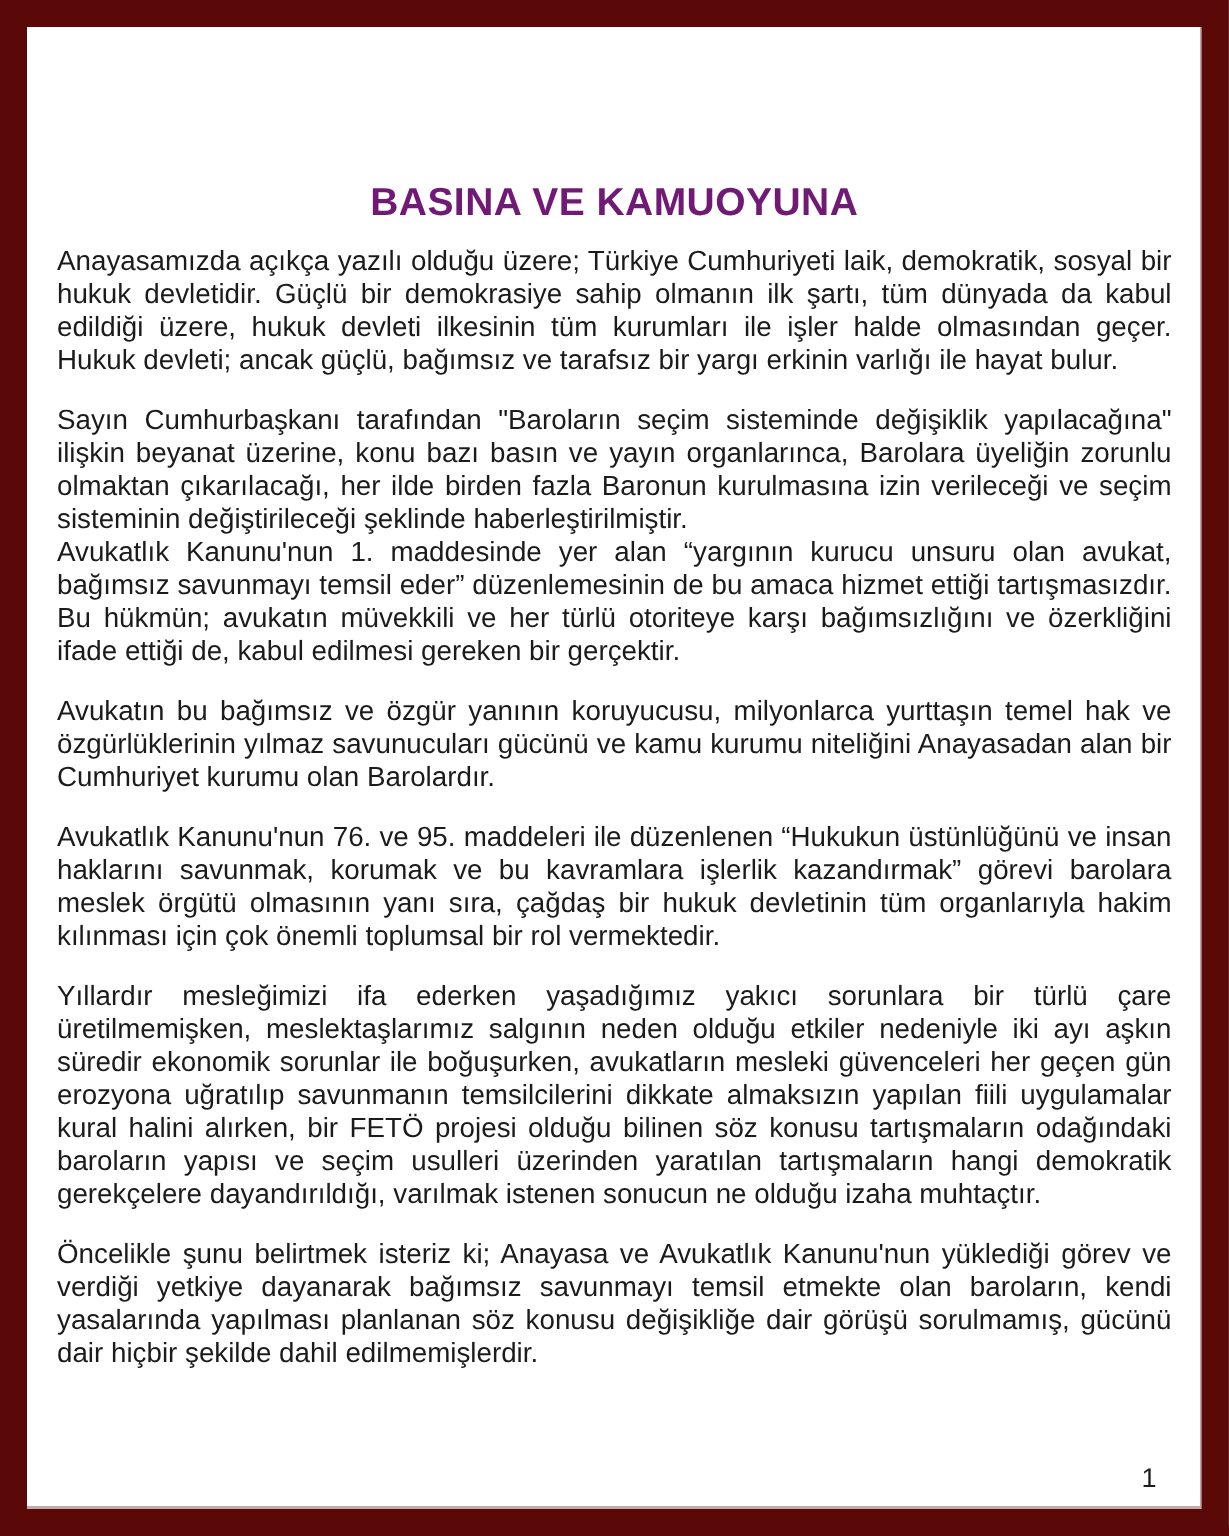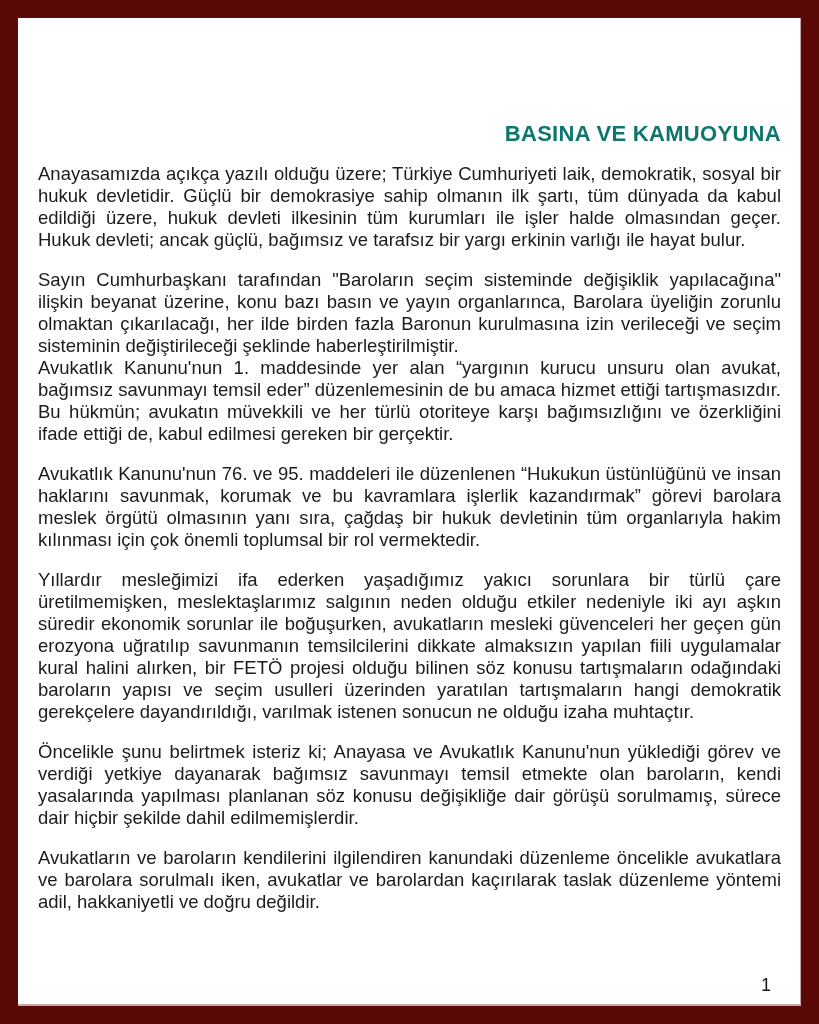--- a/index.html
+++ b/index.html
@@ -30,26 +30,26 @@
     box-shadow: inset -1px -2px 0 rgba(90, 8, 8, 0.35);
   }
   .doc {
     font-family: "Liberation Sans", "DejaVu Sans", sans-serif;
     color: #1b1b1b;
     font-size: 18.5px;
     line-height: 22px;
   }
   h1.doc-title {
     margin: 0 0 4px 0;
-    text-align: right;
-    font-size: 22px;
+    text-align: center;
+    font-size: 26px;
     font-weight: bold;
     letter-spacing: 0.3px;
     line-height: 22px;
-    color: #0f766e;
+    color: #701a75;
   }
   p.para {
     margin: 18px 0 0 0;
     text-align: justify;
     hyphens: manual;
     -webkit-hyphens: manual;
   }
   p.para.no-gap {
     margin-top: 0;
   }
@@ -65,20 +65,20 @@
 </head>
 <body>
 
 <div class="frame">
   <div class="page">
     <div class="doc">
       <h1 class="doc-title">BASINA VE KAMUOYUNA</h1>
       <p class="para">Anayasamızda açıkça yazılı olduğu üzere; Türkiye Cumhuriyeti laik, demokratik, sosyal bir hukuk devletidir. Güçlü bir demokrasiye sahip olmanın ilk şartı, tüm dünyada da kabul edildiği üzere, hukuk devleti ilkesinin tüm kurumları ile işler halde olmasından geçer. Hukuk devleti; ancak güçlü, bağımsız ve tarafsız bir yargı erkinin varlığı ile hayat bulur.</p>
       <p class="para">Sayın Cumhurbaşkanı tarafından "Baroların seçim sisteminde değişiklik yapılacağına" ilişkin beyanat üzerine, konu bazı basın ve yayın organlarınca, Barolara üyeliğin zorunlu olmaktan çıkarılacağı, her ilde birden fazla Baronun kurulmasına izin verileceği ve seçim sisteminin değiştirileceği şeklinde haberleştirilmiştir.</p>
       <p class="para no-gap">Avukatlık Kanunu'nun 1. maddesinde yer alan “yargının kurucu unsuru olan avukat, bağımsız savunmayı temsil eder” düzenlemesinin de bu amaca hizmet ettiği tartışmasızdır. Bu hükmün; avukatın müvekkili ve her türlü otoriteye karşı bağımsızlığını ve özerkliğini ifade ettiği de, kabul edilmesi gereken bir gerçektir.</p>
+      <p class="para">Avukatın bu bağımsız ve özgür yanının koruyucusu, milyonlarca yurttaşın temel hak ve özgür­lüklerinin yılmaz savunucuları gücünü ve kamu kurumu niteliğini Anayasadan alan bir Cum­huriyet kurumu olan Barolardır.</p>
       <p class="para">Avukatlık Kanunu'nun 76. ve 95. maddeleri ile düzenlenen “Hukukun üstünlüğünü ve insan haklarını savunmak, korumak ve bu kavramlara işlerlik kazandırmak” görevi barolara meslek örgütü olmasının yanı sıra, çağdaş bir hukuk devletinin tüm organlarıyla hakim kılınması için çok önemli toplumsal bir rol vermektedir.</p>
       <p class="para">Yıllardır mesleğimizi ifa ederken yaşadığımız yakıcı sorunlara bir türlü çare üretilmemişken, meslektaşlarımız salgının neden olduğu etkiler nedeniyle iki ayı aşkın süredir ekonomik so­runlar ile boğuşurken, avukatların mesleki güvenceleri her geçen gün erozyona uğratılıp savunmanın temsilcilerini dikkate almaksızın yapılan fiili uygulamalar kural halini alırken, bir FETÖ projesi olduğu bilinen söz konusu tartışmaların odağındaki baroların yapısı ve seçim usulleri üzerinden yaratılan tartışmaların hangi demokratik gerekçelere dayandırıldığı, varılmak istenen sonucun ne olduğu izaha muhtaçtır.</p>
-      <p class="para">Öncelikle şunu belirtmek isteriz ki; Anayasa ve Avukatlık Kanunu'nun yüklediği görev ve verdiği yetkiye dayanarak bağımsız savunmayı temsil etmekte olan baroların, kendi yasalarında yapılması planlanan söz konusu değişikliğe dair görüşü sorulmamış, sürece dair hiçbir şekilde dahil edilmemişlerdir.</p>
-      <p class="para">Avukatların ve baroların kendilerini ilgilendiren kanundaki düzenleme öncelikle avukatlara ve barolara sorulmalı iken, avukatlar ve barolardan kaçırılarak taslak düzenleme yöntemi adil, hakkaniyetli ve doğru değildir.</p>
+      <p class="para">Öncelikle şunu belirtmek isteriz ki; Anayasa ve Avukatlık Kanunu'nun yüklediği görev ve verdiği yetkiye dayanarak bağımsız savunmayı temsil etmekte olan baroların, kendi yasalarında yapılması planlanan söz konusu değişikliğe dair görüşü sorulmamış, gücünü dair hiçbir şekilde dahil edilmemişlerdir.</p>
     </div>
     <div class="page-number">1</div>
   </div>
 </div>
 
 </body></html>

